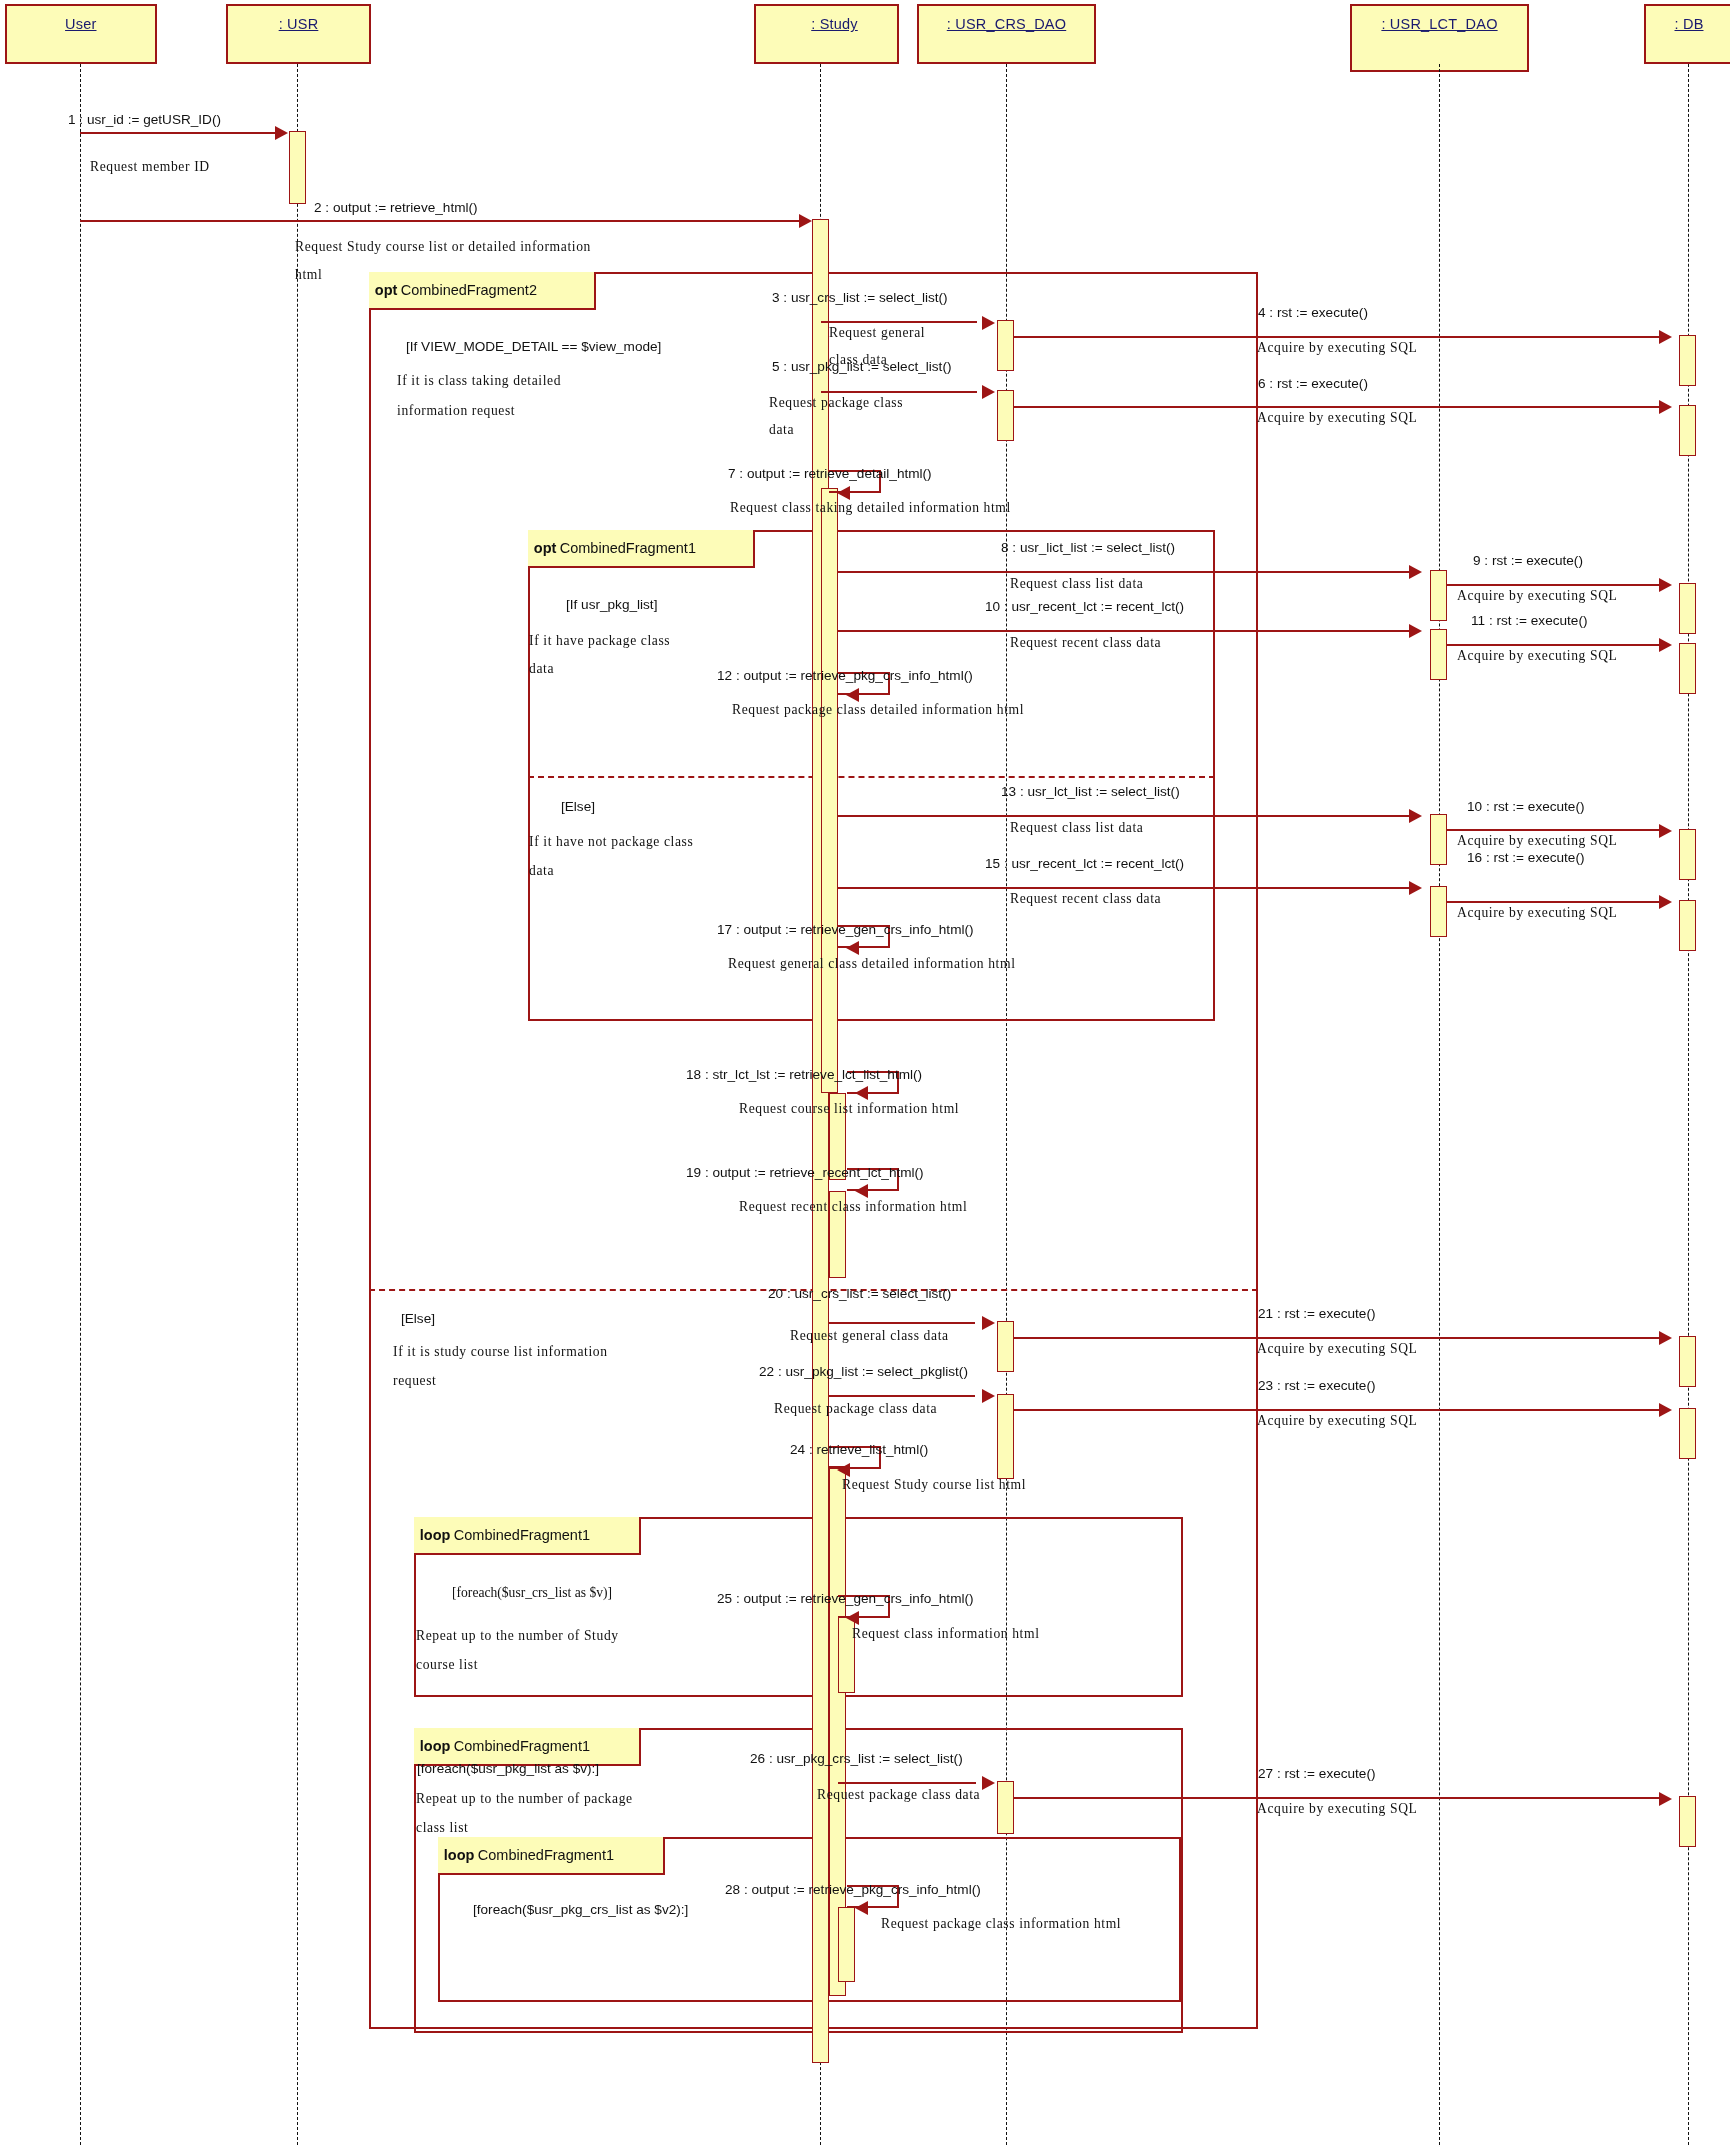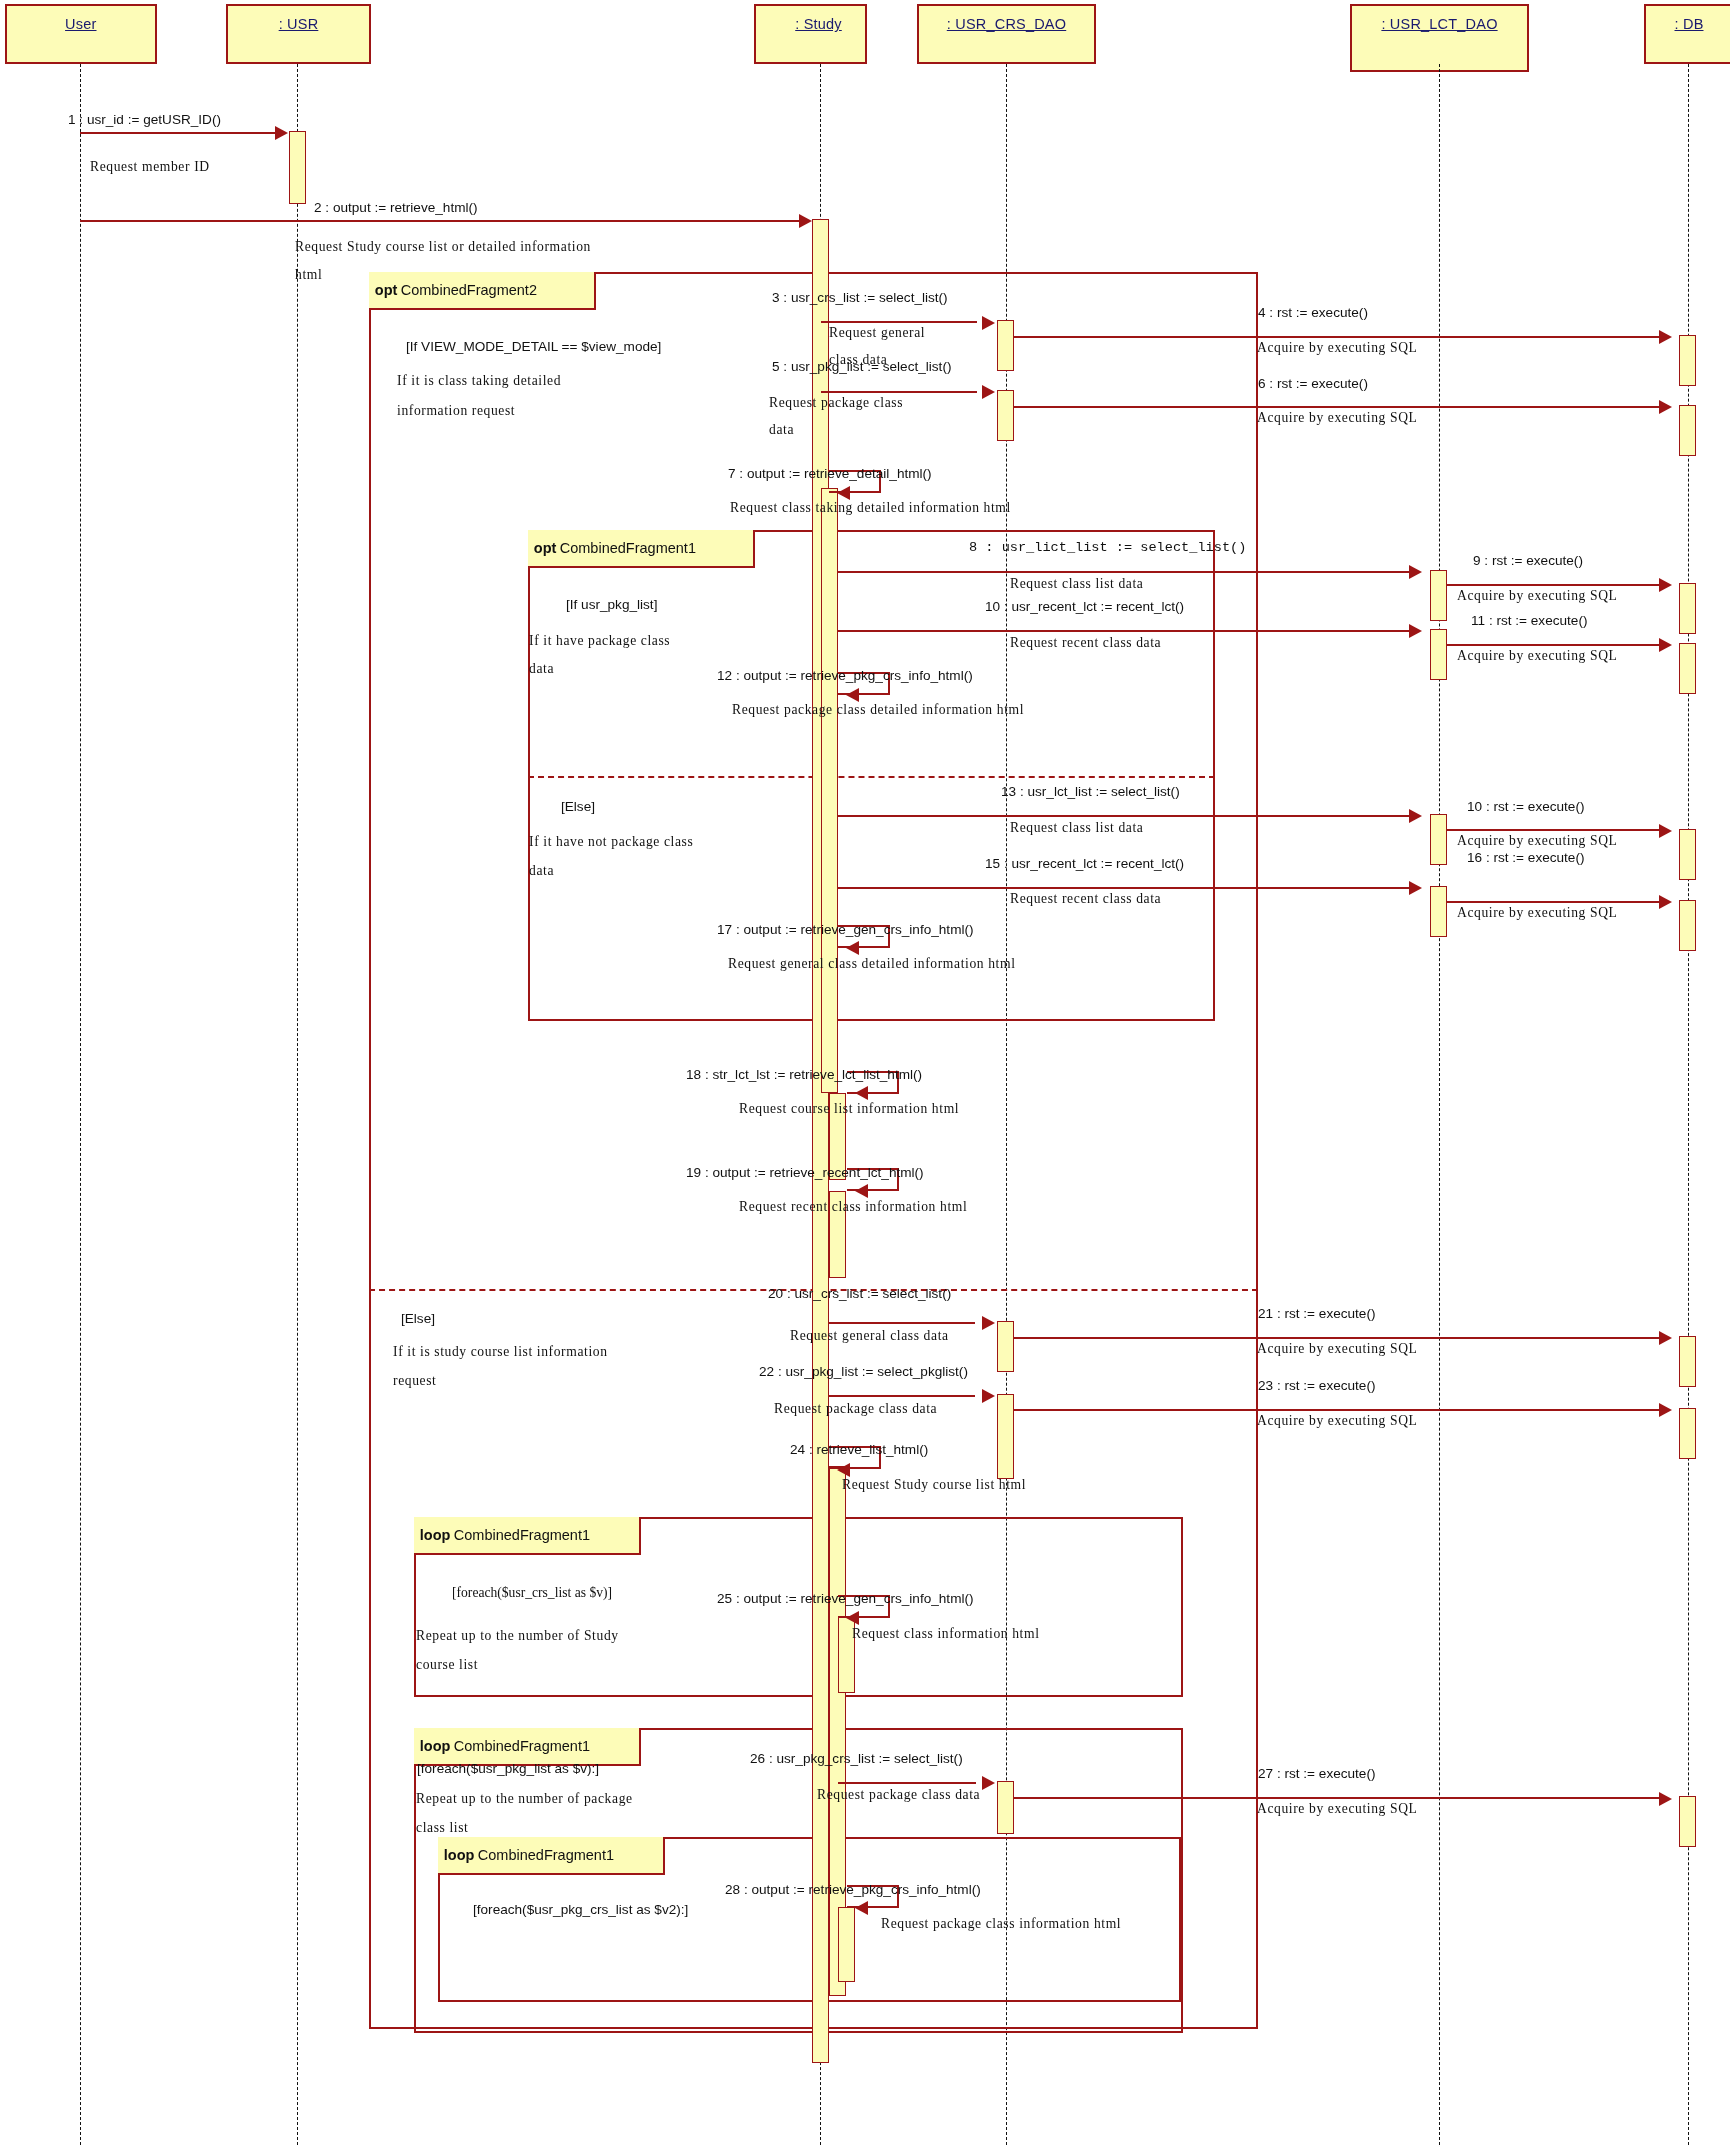--- a/index.html
+++ b/index.html
@@ -62,21 +62,21 @@
 <body>
 
 <div id="canvas">
 
   <div class="lifeline-head" style="left:4.8px;top:3.9px;width:152px;height:60px;">
     <span class="ll-name">User</span>
   </div>
   <div class="lifeline-head" style="left:226px;top:3.9px;width:145px;height:60px;">
     <span class="ll-name">: USR</span>
   </div>
-  <div class="lifeline-head" style="left:754px;top:3.9px;width:113px;height:60px;padding-left:16px;">
+  <div class="lifeline-head" style="left:754px;top:3.9px;width:145px;height:60px;padding-left:16px;">
     <span class="ll-name">: Study</span>
   </div>
   <div class="lifeline-head" style="left:917px;top:3.9px;width:179px;height:60px;">
     <span class="ll-name">: USR_CRS_DAO</span>
   </div>
   <div class="lifeline-head" style="left:1350px;top:3.9px;width:179px;height:68px;">
     <span class="ll-name">: USR_LCT_DAO</span>
   </div>
   <div class="lifeline-head" style="left:1644px;top:3.9px;width:90px;height:60px;">
     <span class="ll-name">: DB</span>
@@ -212,21 +212,21 @@
   <div class="msg-label" style="left:1258px;top:376px;">6 : rst := execute()</div>
   <div class="note-label" style="left:1257px;top:410px;">Acquire by executing SQL</div>
 
   <div class="selfcall" style="left:829px;top:470px;width:52px;height:23px;"></div>
   <div class="arrow-l" style="left:837px;top:486px;"></div>
   <div class="msg-label" style="left:728px;top:466px;">7 : output := retrieve_detail_html()</div>
   <div class="note-label" style="left:730px;top:500px;">Request class taking detailed information html</div>
 
   <div class="msg-line" style="left:838px;top:571px;width:572px;"></div>
   <div class="arrow-r" style="left:1409px;top:565px;"></div>
-  <div class="msg-label" style="left:969px;top:540px;font-family:Liberation Mono, monospace;">8 : usr_lict_list := select_list()</div>
+  <div class="msg-label" style="left:1001px;top:540px;">8 : usr_lict_list := select_list()</div>
   <div class="note-label" style="left:1010px;top:576px;">Request class list data</div>
 
   <div class="msg-line" style="left:1447px;top:584px;width:213px;"></div>
   <div class="arrow-r" style="left:1659px;top:578px;"></div>
   <div class="msg-label" style="left:1473px;top:553px;">9 : rst := execute()</div>
   <div class="note-label" style="left:1457px;top:588px;">Acquire by executing SQL</div>
 
   <div class="msg-line" style="left:838px;top:630px;width:572px;"></div>
   <div class="arrow-r" style="left:1409px;top:624px;"></div>
   <div class="msg-label" style="left:985px;top:599px;">10 : usr_recent_lct := recent_lct()</div>

